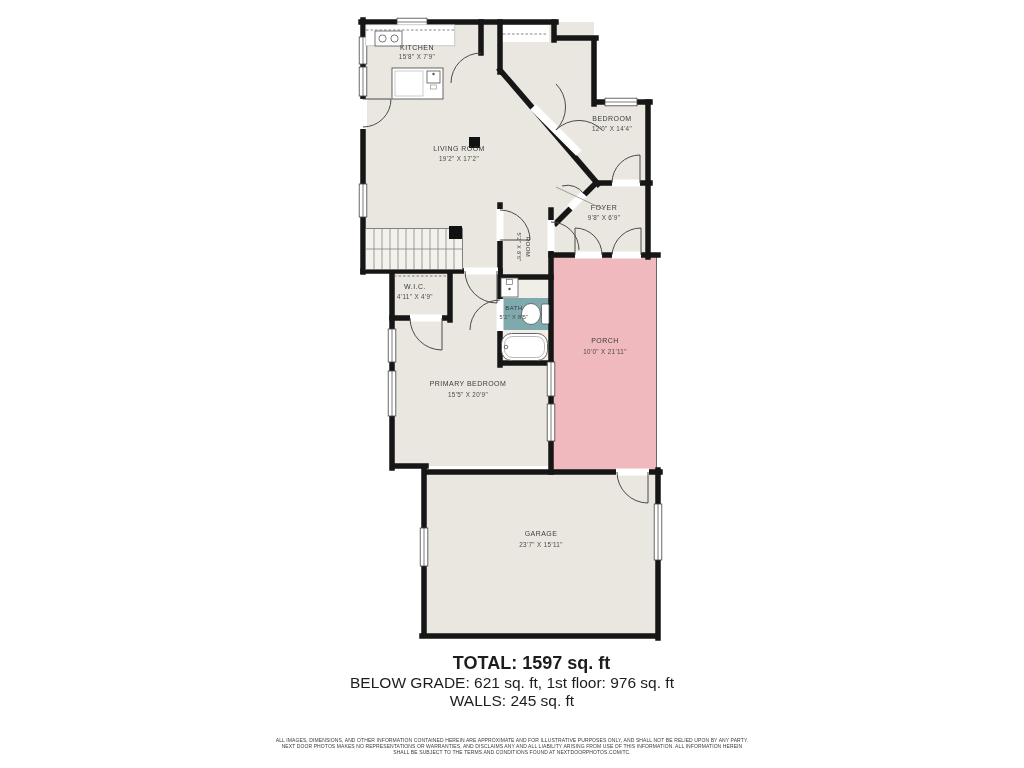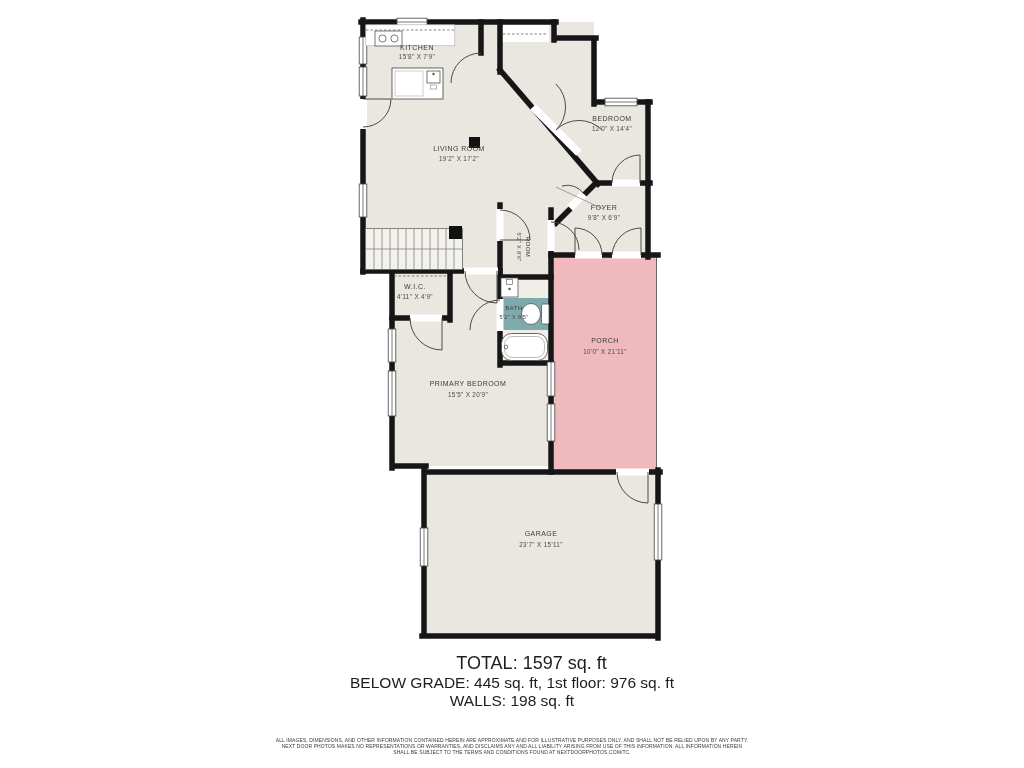--- a/index.html
+++ b/index.html
@@ -6,21 +6,21 @@
   .page{position:relative;width:1024px;height:768px;background:#fff;overflow:hidden;
         font-family:"Liberation Sans",sans-serif;}
   svg{position:absolute;left:0;top:0;}
   .room-name{font-family:"Liberation Sans",sans-serif;font-size:7px;letter-spacing:.45px;
              fill:#3b3b3b;text-anchor:middle;}
   .room-dims{font-family:"Liberation Sans",sans-serif;font-size:6.3px;letter-spacing:.35px;
              fill:#4a4a4a;text-anchor:middle;}
   .room-name.small{font-size:6px;}
   .room-dims.small{font-size:5.6px;}
   .summary{position:absolute;left:0;top:652px;width:1024px;text-align:center;color:#1d1d1d;}
-  .summary .total{font-size:18px;font-weight:normal;line-height:22px;padding-left:39px;}
+  .summary .total{font-size:18px;font-weight:bold;line-height:22px;padding-left:39px;}
   .summary .line{font-size:15.5px;line-height:17.5px;}
   .disclaimer{position:absolute;left:0;top:737px;width:1024px;text-align:center;
               color:#3a3a3a;font-size:5px;line-height:6.2px;letter-spacing:.1px;}
   .disclaimer div{white-space:nowrap;}
 </style>
 </head>
 <body>
 
 <div class="page">
 
@@ -197,22 +197,22 @@
     <text class="room-name" x="605" y="343">PORCH</text>
     <text class="room-dims" x="605" y="354">10'0" X 21'11"</text>
 
     <text class="room-name" x="541" y="536">GARAGE</text>
     <text class="room-dims" x="541" y="547">23'7" X 15'11"</text>
   </g>
 </svg>
 
   <div class="summary">
     <div class="total">TOTAL: 1597 sq. ft</div>
-    <div class="line">BELOW GRADE: 445 sq. ft, 1st floor: 976 sq. ft</div>
-    <div class="line">WALLS: 198 sq. ft</div>
+    <div class="line">BELOW GRADE: 621 sq. ft, 1st floor: 976 sq. ft</div>
+    <div class="line">WALLS: 245 sq. ft</div>
   </div>
 
   <div class="disclaimer">
     <div>ALL IMAGES, DIMENSIONS, AND OTHER INFORMATION CONTAINED HEREIN ARE APPROXIMATE AND FOR ILLUSTRATIVE PURPOSES ONLY, AND SHALL NOT BE RELIED UPON BY ANY PARTY.</div>
     <div>NEXT DOOR PHOTOS MAKES NO REPRESENTATIONS OR WARRANTIES, AND DISCLAIMS ANY AND ALL LIABILITY ARISING FROM USE OF THIS INFORMATION. ALL INFORMATION HEREIN</div>
     <div>SHALL BE SUBJECT TO THE TERMS AND CONDITIONS FOUND AT NEXTDOORPHOTOS.COM/TC.</div>
   </div>
 
 </div>
 

